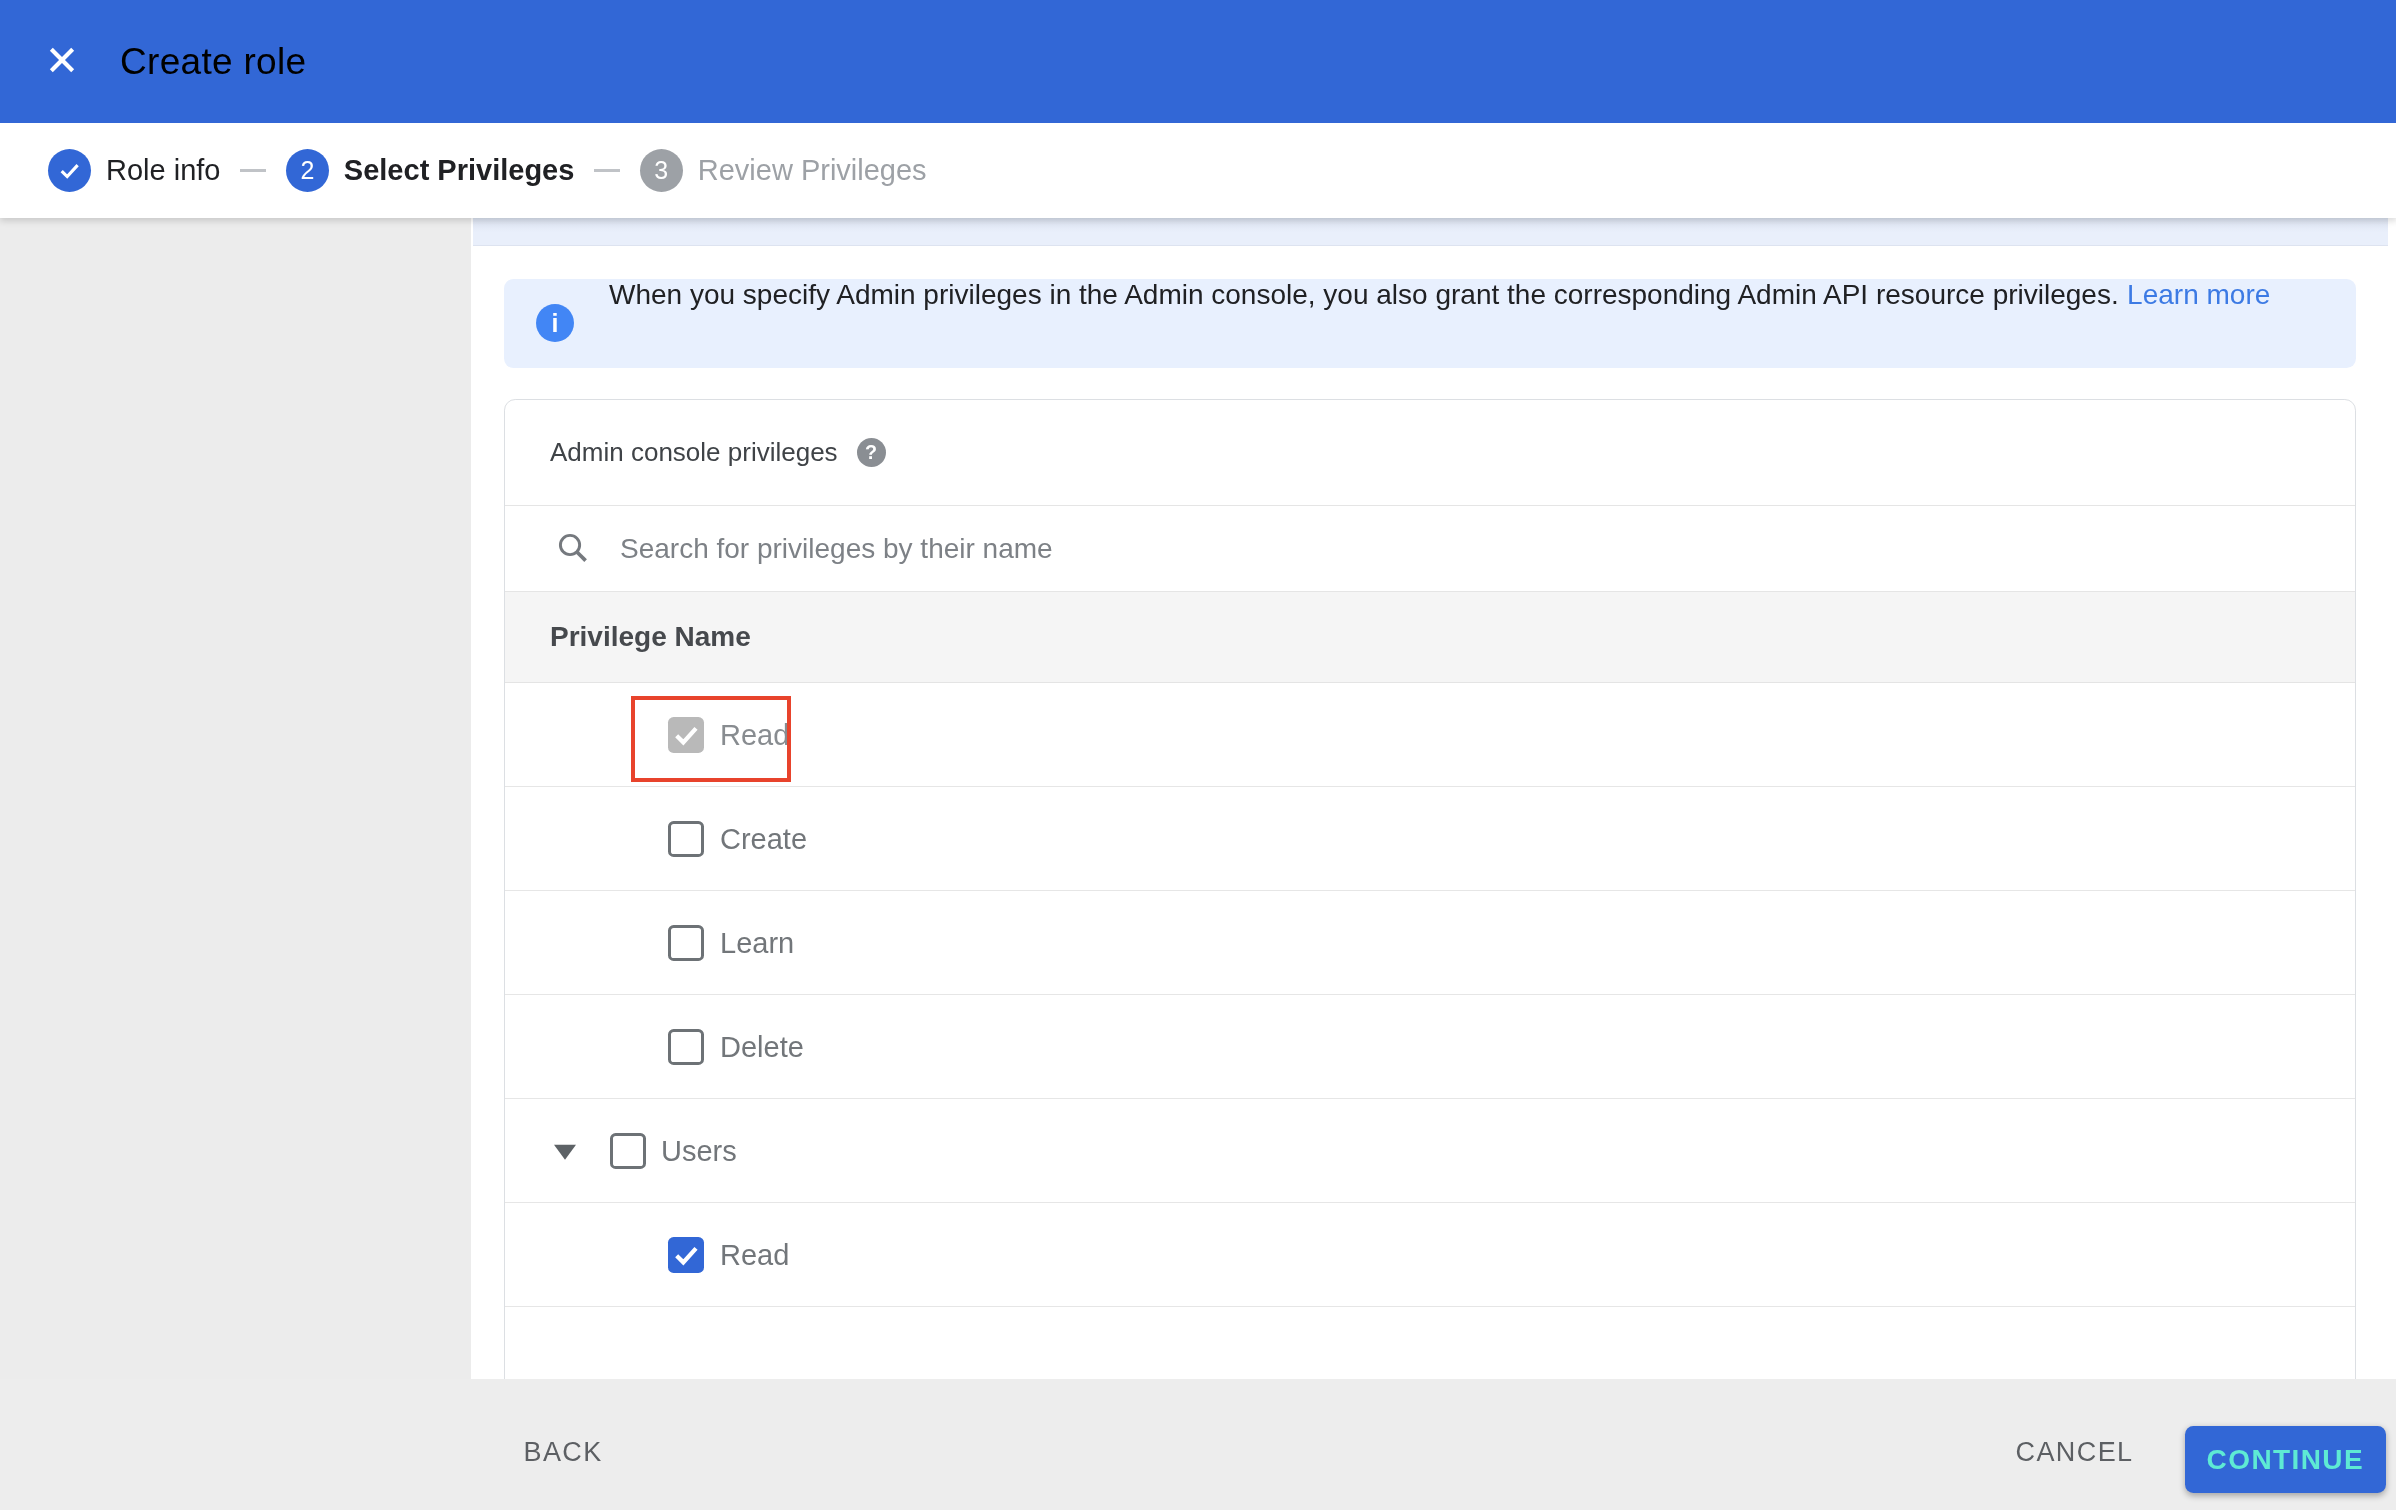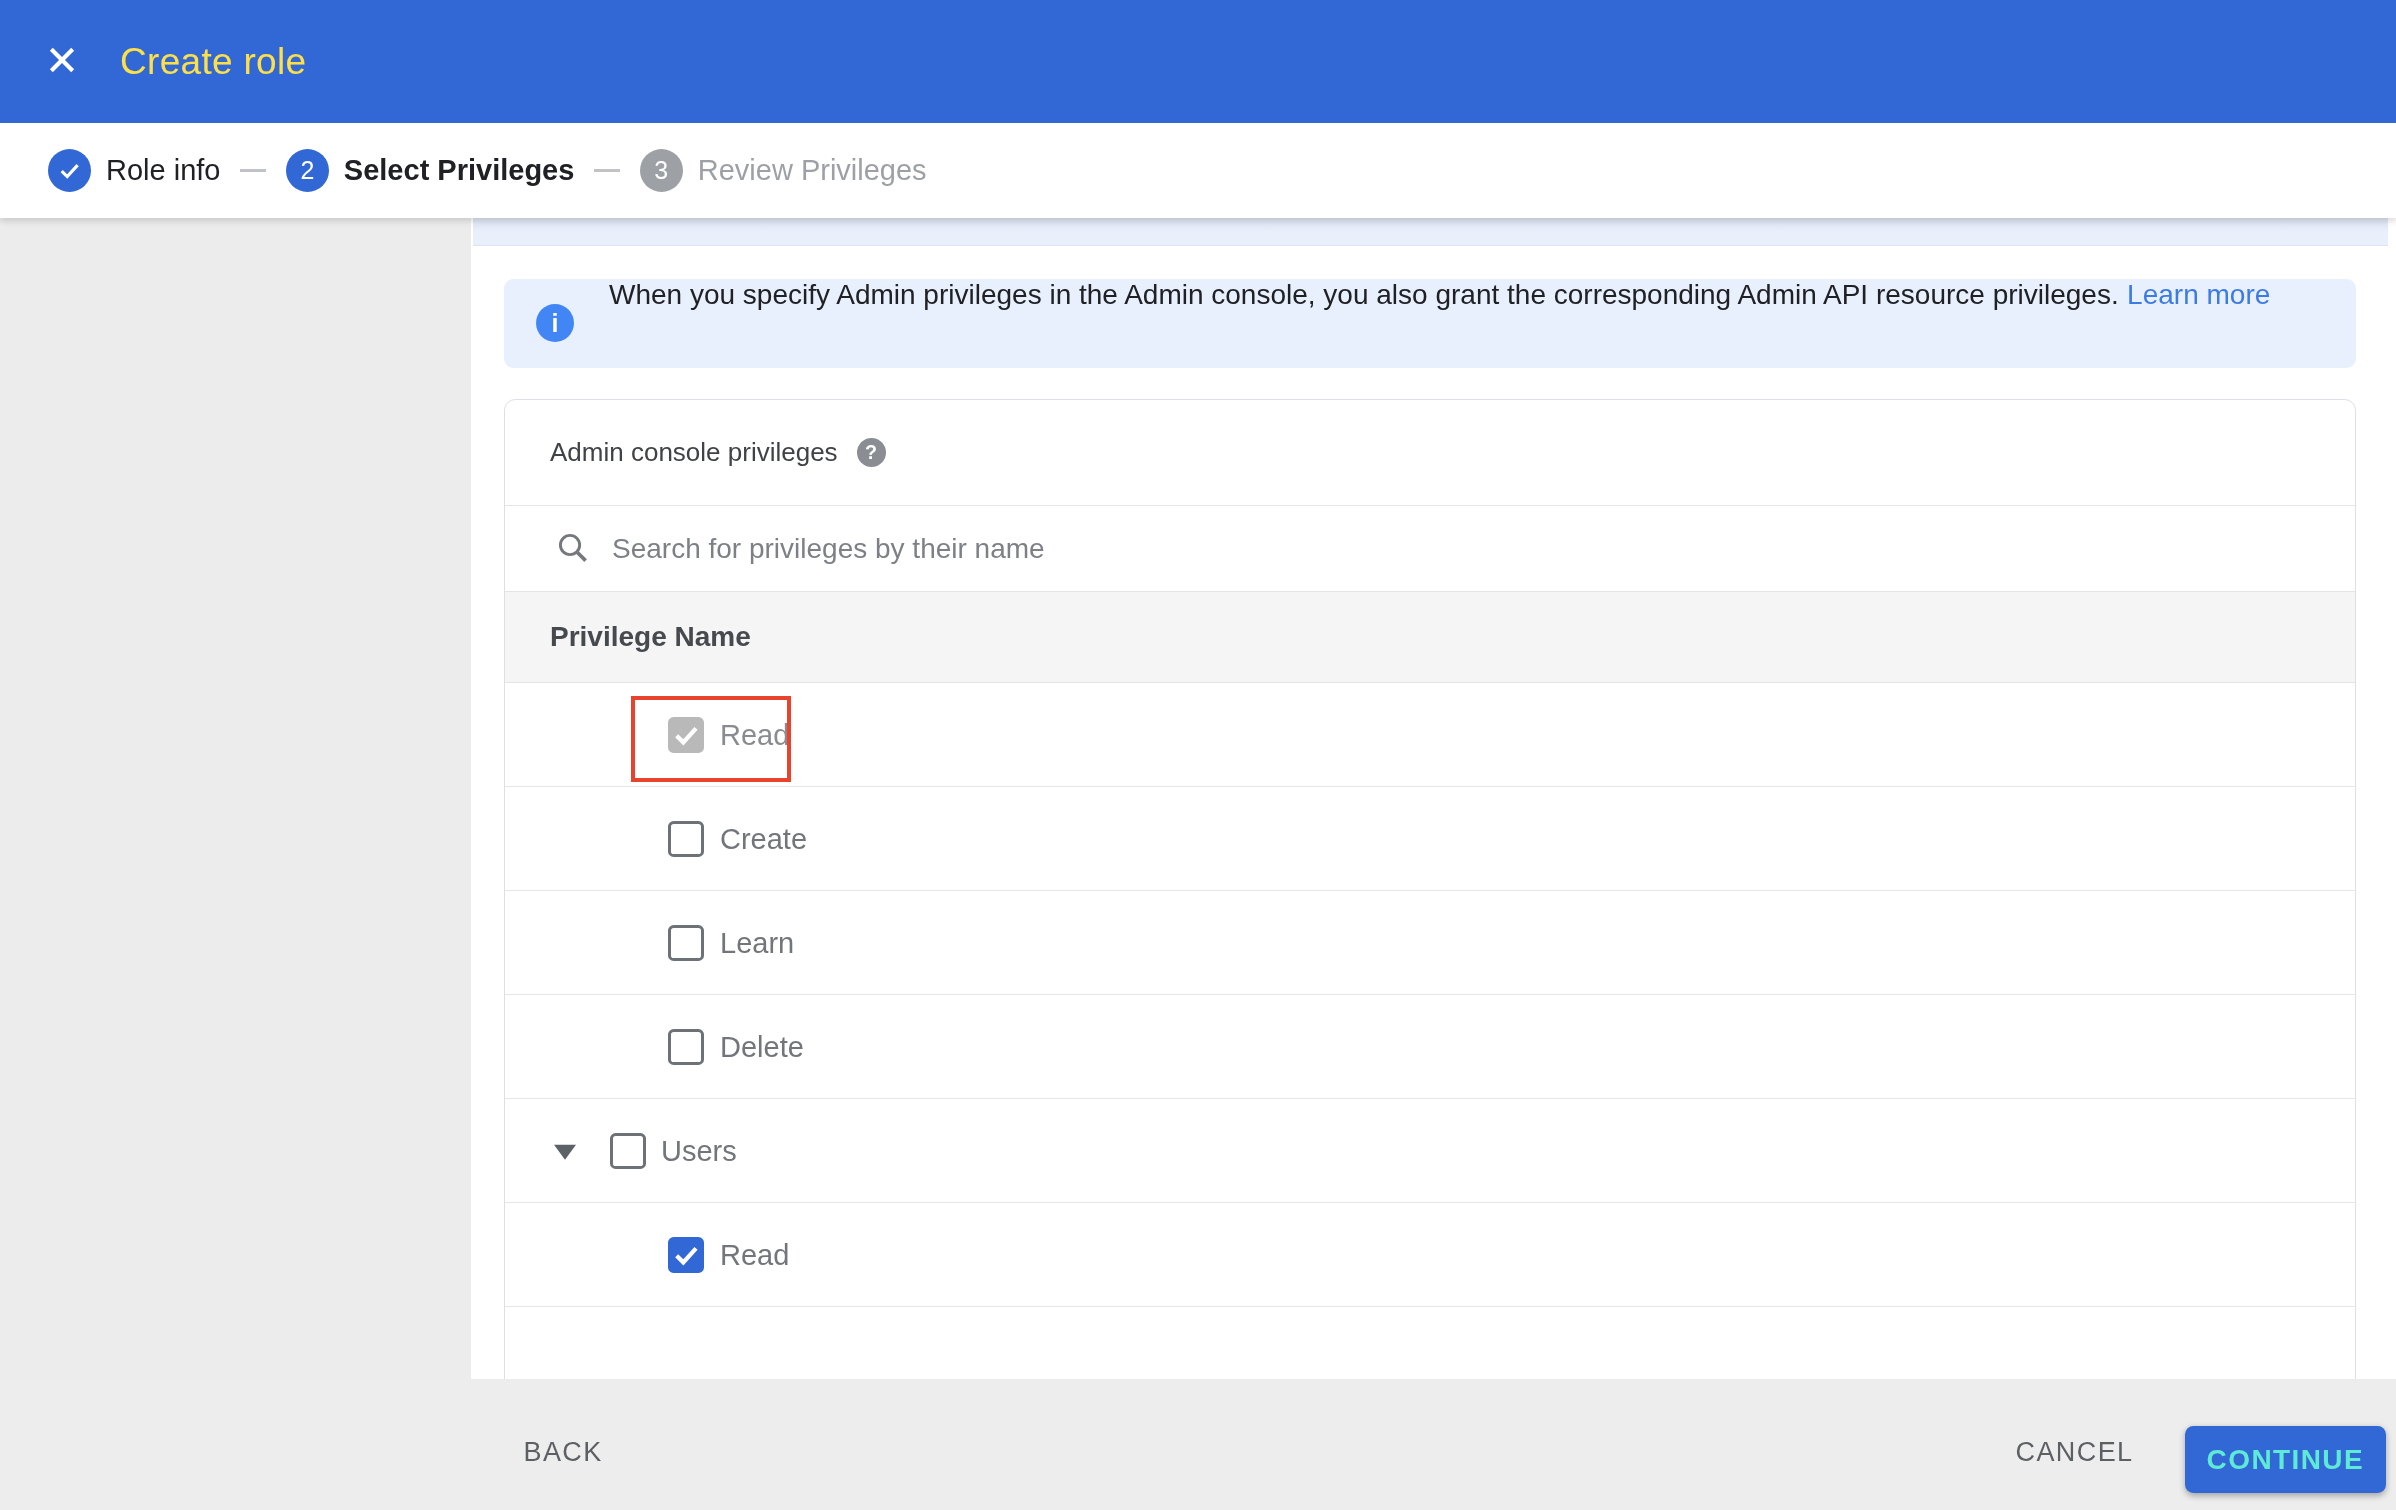--- a/index.html
+++ b/index.html
@@ -14,21 +14,21 @@
     position:absolute; left:0; top:0; right:0; height:123px;
     background:#3267d6; z-index:30;
   }
   .close-btn {
     position:absolute; left:41px; top:41px; width:41px; height:41px;
     display:flex; align-items:center; justify-content:center; cursor:pointer;
   }
   .topbar-title {
     position:absolute; left:120px; top:0; height:123px;
     display:flex; align-items:center;
-    color:#fde047; font-size:37px; font-weight:500; letter-spacing:0.3px;
+    color:#000000; font-size:37px; font-weight:500; letter-spacing:0.3px;
   }
 
   
   .stepper {
     position:absolute; left:0; top:123px; right:0; height:95px;
     background:#fff; display:flex; align-items:center; padding-left:48px;
     box-shadow:0 2.8px 6.6px rgba(0,0,0,.15); z-index:20;
   }
   .step { display:flex; align-items:center; cursor:pointer; }
   .step-circle {
@@ -77,21 +77,21 @@
   }
   .card-heading { height:106px; border-bottom:1.9px solid #e5e5e5; display:flex; align-items:center; padding-left:45px; }
   .card-heading-title { font-size:26px; font-weight:500; color:#3f4347; }
   .help-icon {
     width:29px; height:29px; border-radius:50%; background:#8a8e93; margin-left:19px;
     color:#fff; font-size:19.7px; font-weight:700;
     display:flex; align-items:center; justify-content:center; cursor:pointer;
   }
   .card-search { height:86px; border-bottom:1.9px solid #e5e5e5; display:flex; align-items:center; padding-left:50px; }
   .search-input {
-    border:none; outline:none; margin-left:20px; width:1312px;
+    border:none; outline:none; margin-left:28px; width:1312px;
     font-family:inherit; font-size:28px; color:#3f4347; background:transparent;
   }
   .search-input::placeholder { color:#7d8186; opacity:1; }
   .card-colhead {
     height:91px; background:#f5f5f5; border-bottom:1.9px solid #e4e4e4;
     display:flex; align-items:center; padding-left:45px;
     font-size:28px; font-weight:700; color:#46494d;
   }
 
   .prow { position:relative; height:104px; border-bottom:1.9px solid #e6e6e6; }

